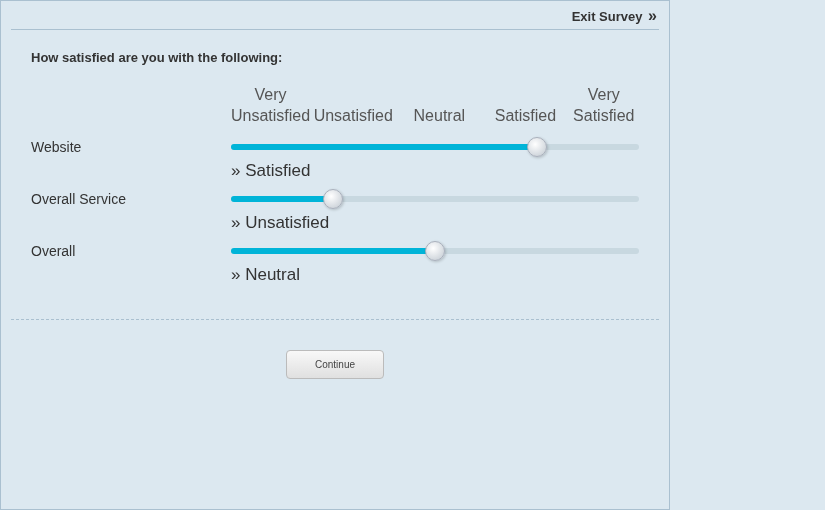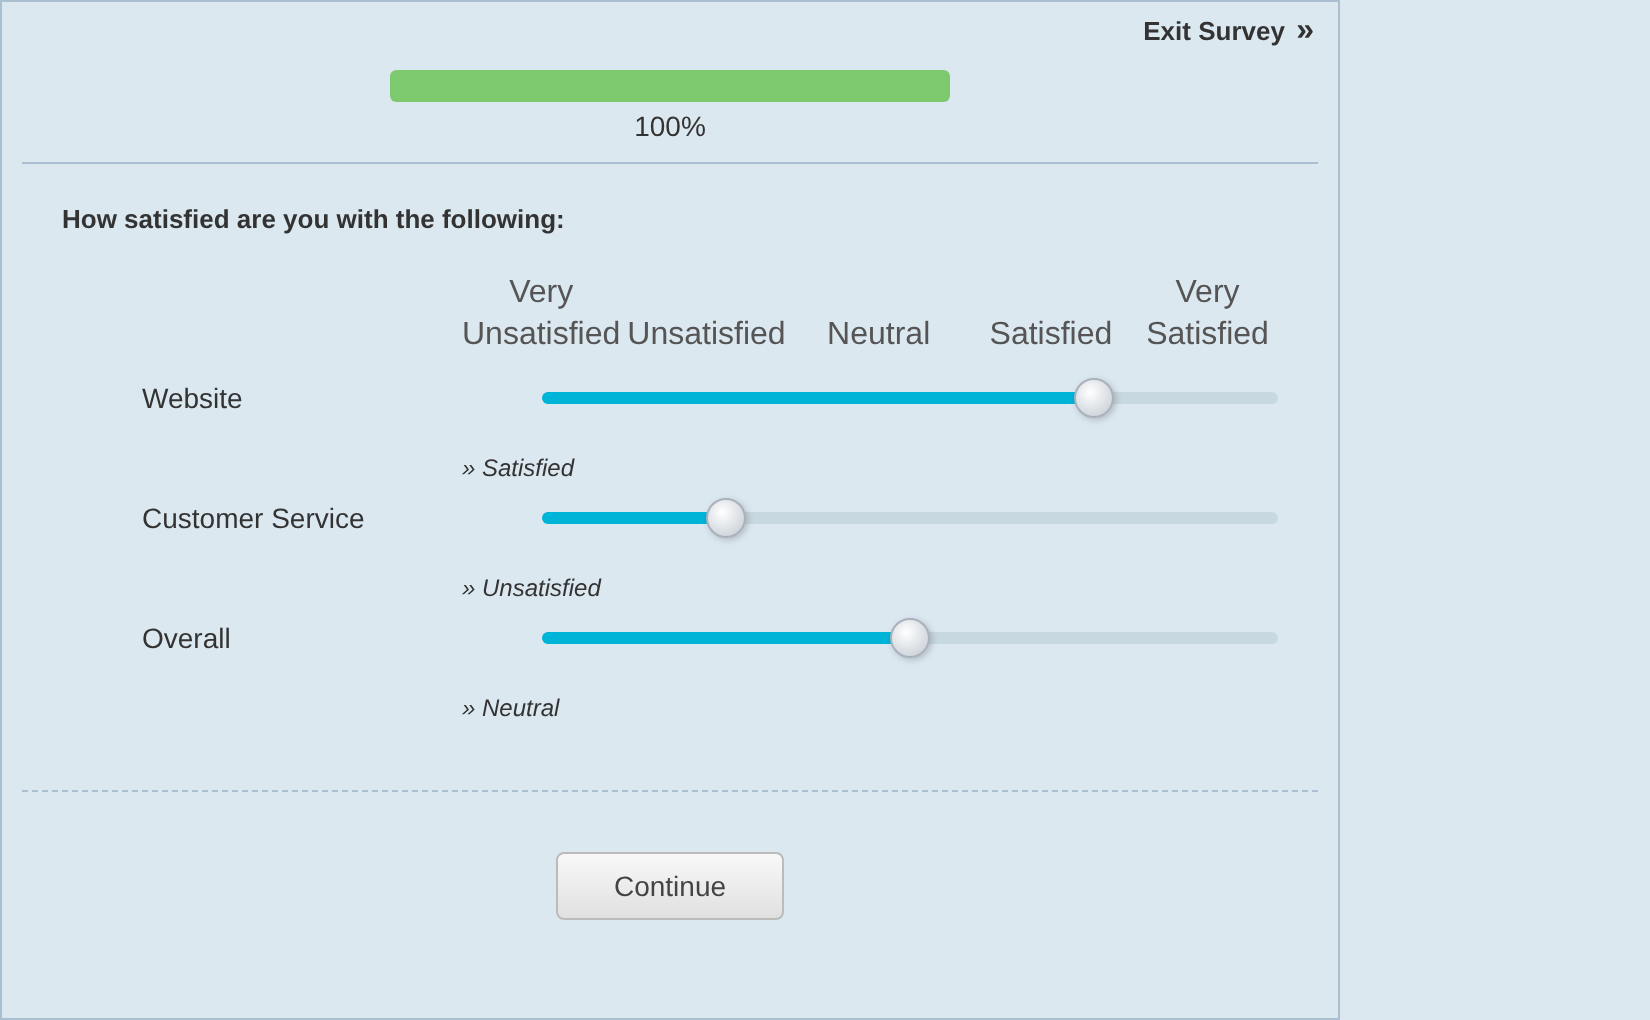--- a/index.html
+++ b/index.html
@@ -120,21 +120,20 @@
     .slider-row-main {
       display: flex;
       align-items: center;
     }
 
     .slider-label {
       width: 200px;
       font-size: 14px;
       color: #333;
       flex-shrink: 0;
-      margin-left: 40px;
     }
 
     .slider-track-container {
       flex: 1;
       position: relative;
       height: 20px;
       display: flex;
       align-items: center;
     }
 
@@ -161,25 +160,24 @@
       height: 20px;
       background: radial-gradient(circle at 40% 35%, #fff, #c0c8d0);
       border: 1px solid #aab0bc;
       border-radius: 50%;
       transform: translateX(-50%);
       box-shadow: 1px 1px 3px rgba(0,0,0,0.2);
       cursor: pointer;
     }
 
     .slider-value-label {
-      font-size: 12px;
+      font-size: 17px;
       color: #555;
-      font-style: italic;
       padding-left: 200px;
-      margin-top: 18px;
+      margin-top: 4px;
       margin-bottom: 8px;
     }
 
     .slider-value-label span {
       color: #333;
     }
 
     
     .bottom-divider {
       border: none;
@@ -192,21 +190,21 @@
       display: flex;
       justify-content: center;
       padding: 30px 0 10px 0;
     }
 
     .continue-btn {
       padding: 8px 28px;
       background: linear-gradient(to bottom, #f8f8f8, #e0e0e0);
       border: 1px solid #bbb;
       border-radius: 4px;
-      font-size: 14px;
+      font-size: 10px;
       color: #444;
       cursor: pointer;
     }
 
     
     .chevron {
       font-size: 16px;
       font-weight: bold;
       margin-left: 2px;
     }
@@ -216,26 +214,20 @@
 
 <div class="outer-container">
 
   <div class="top-bar">
     <a class="exit-survey-link">
       <span>Exit Survey</span>
       <span class="chevron">»</span>
     </a>
   </div>
 
-  <div class="progress-area">
-    <div class="progress-bar-container">
-      <div class="progress-bar-fill" style="width: 100%;"></div>
-    </div>
-    <div class="progress-label">100%</div>
-  </div>
 
   <hr class="divider">
 
   <div class="main-content">
 
     <div class="question-title">How satisfied are you with the following:</div>
 
     <div class="slider-section">
 
       <div class="slider-headers">
@@ -253,21 +245,21 @@
             <div class="slider-track-bg"></div>
             <div class="slider-track-fill" style="width: 75%;"></div>
             <div class="slider-thumb" style="left: 75%;"></div>
           </div>
         </div>
         <div class="slider-value-label"><span>» Satisfied</span></div>
       </div>
 
       <div class="slider-row">
         <div class="slider-row-main">
-          <div class="slider-label">Customer Service</div>
+          <div class="slider-label">Overall Service</div>
           <div class="slider-track-container">
             <div class="slider-track-bg"></div>
             <div class="slider-track-fill" style="width: 25%;"></div>
             <div class="slider-thumb" style="left: 25%;"></div>
           </div>
         </div>
         <div class="slider-value-label"><span>» Unsatisfied</span></div>
       </div>
 
       <div class="slider-row">

